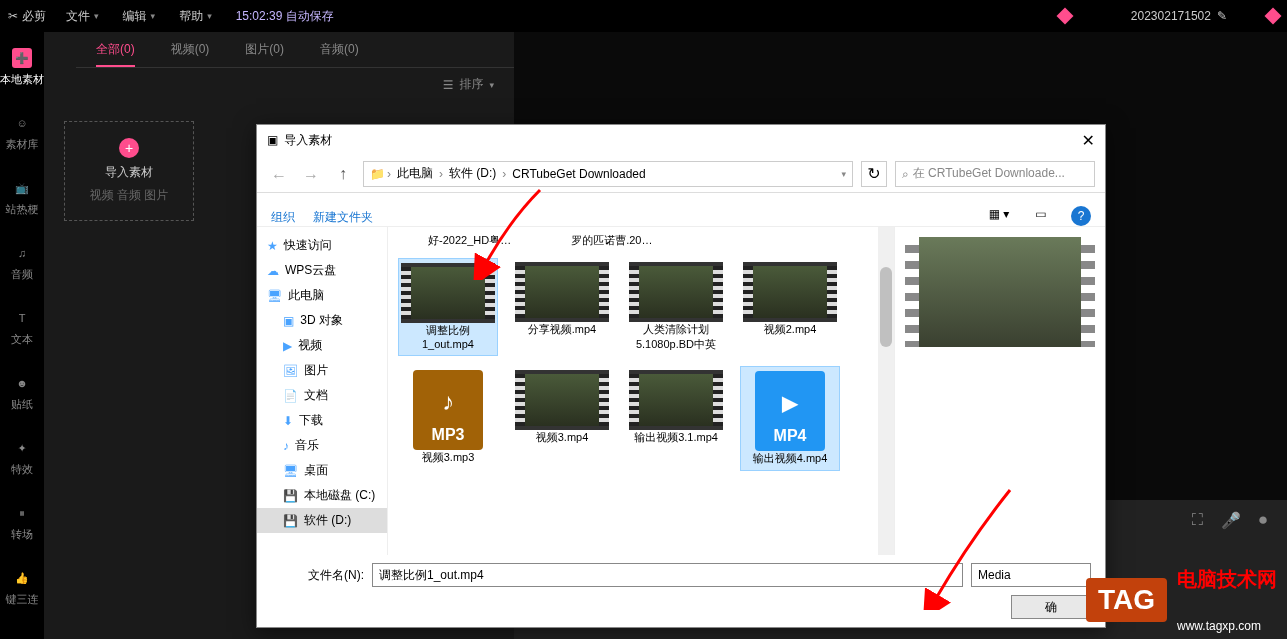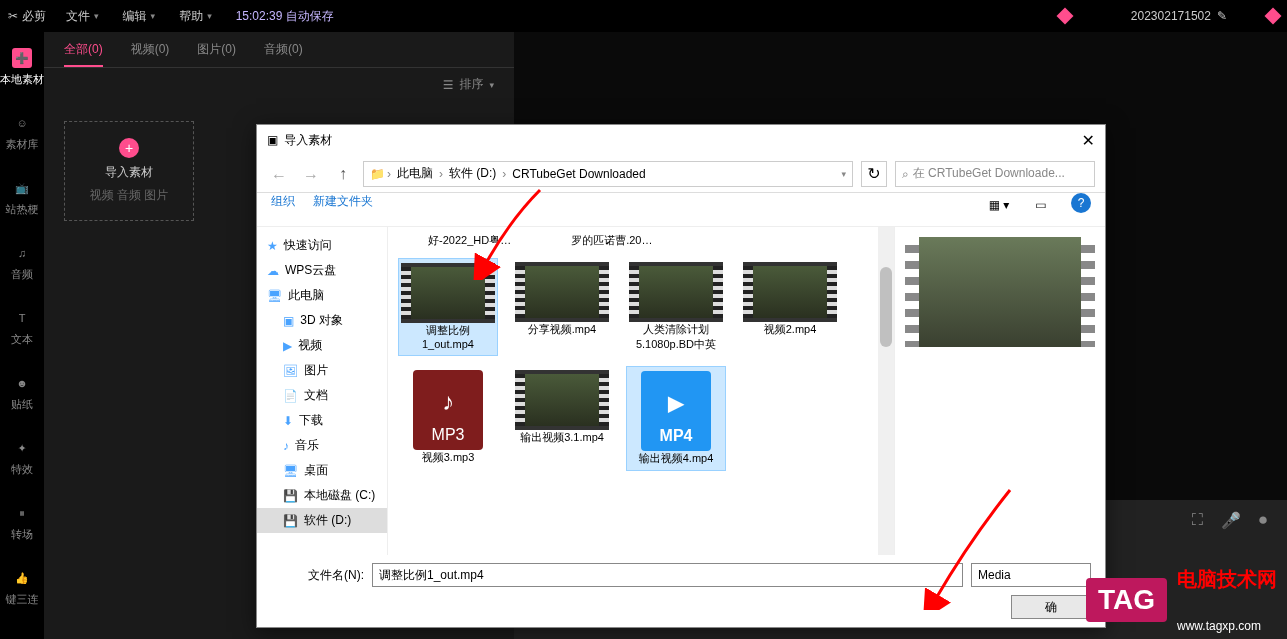--- a/index.html
+++ b/index.html
@@ -15,21 +15,21 @@
 .pink-accent { width: 12px; height: 12px; background: #ff4d8d; transform: rotate(45deg); }
 
 
 .left-sidebar { position: absolute; left: 0; top: 32px; width: 44px; height: 607px; background: #000; display: flex; flex-direction: column; align-items: center; padding-top: 16px; gap: 26px; }
 .left-sidebar .nav-item { display: flex; flex-direction: column; align-items: center; gap: 4px; font-size: 11px; color: #888; cursor: pointer; }
 .left-sidebar .nav-item.active { color: #fff; }
 .left-sidebar .nav-item .icon { width: 20px; height: 20px; display: flex; align-items: center; justify-content: center; }
 
 
 .material-panel { position: absolute; left: 44px; top: 32px; width: 470px; height: 607px; background: #1a1a1a; padding: 0; }
-.material-tabs { display: flex; height: 36px; border-bottom: 1px solid #333; align-items: center; padding: 0 20px; gap: 28px; font-size: 12px; }
+.material-tabs { display: flex; height: 36px; border-bottom: 1px solid #333; align-items: center; padding: 0 20px; gap: 36px; font-size: 12px; margin-left: 32px; }
 .material-tabs .tab { color: #888; cursor: pointer; padding: 8px 0; position: relative; }
 .material-tabs .tab.active { color: #ff4d8d; }
 .material-tabs .tab.active::after { content: ''; position: absolute; bottom: -1px; left: 0; right: 0; height: 2px; background: #ff4d8d; }
 .sort-bar { display: flex; justify-content: flex-end; align-items: center; padding: 8px 20px; font-size: 12px; color: #888; gap: 6px; }
 .import-box { margin: 20px; width: 130px; height: 100px; border: 1px dashed #555; display: flex; flex-direction: column; align-items: center; justify-content: center; gap: 6px; font-size: 12px; cursor: pointer; }
 .import-box .plus { width: 20px; height: 20px; border-radius: 50%; background: #ff4d8d; display: flex; align-items: center; justify-content: center; color: #fff; font-size: 14px; }
 .import-box .hint { color: #666; font-size: 12px; }
 
 
 .preview-area { position: absolute; left: 514px; top: 32px; right: 0; height: 468px; background: #0a0a0a; }
@@ -43,41 +43,41 @@
 .file-dialog { position: absolute; left: 256px; top: 124px; width: 850px; height: 504px; background: #fff; box-shadow: 0 4px 20px rgba(0,0,0,0.5); border: 1px solid #888; color: #000; }
 .fd-title { height: 30px; display: flex; align-items: center; padding: 0 10px; font-size: 12px; justify-content: space-between; }
 .fd-title .close { cursor: pointer; font-size: 16px; }
 .fd-nav { height: 38px; display: flex; align-items: center; padding: 0 10px; gap: 8px; border-bottom: 1px solid #ddd; }
 .fd-nav .arrow { width: 24px; height: 24px; display: flex; align-items: center; justify-content: center; color: #aaa; cursor: pointer; }
 .fd-breadcrumb { flex: 1; display: flex; align-items: center; border: 1px solid #ccc; height: 26px; padding: 0 6px; font-size: 12px; gap: 2px; }
 .fd-breadcrumb .crumb { padding: 0 4px; cursor: pointer; }
 .fd-breadcrumb .sep { color: #888; }
 .fd-refresh { width: 26px; height: 26px; border: 1px solid #ccc; display: flex; align-items: center; justify-content: center; cursor: pointer; }
 .fd-search { width: 200px; height: 26px; border: 1px solid #ccc; display: flex; align-items: center; padding: 0 6px; font-size: 12px; color: #888; gap: 4px; }
-.fd-toolbar { height: 34px; display: flex; align-items: flex-start; padding: 0 14px; gap: 18px; font-size: 12px; border-bottom: 1px solid #eee; }
+.fd-toolbar { height: 34px; display: flex; align-items: flex-end; padding: 0 14px; gap: 18px; font-size: 12px; border-bottom: 1px solid #eee; }
 .fd-toolbar .link { color: #1976d2; cursor: pointer; }
 .fd-toolbar .spacer { flex: 1; }
 .fd-toolbar .vbtn { width: 24px; height: 24px; display: flex; align-items: center; justify-content: center; cursor: pointer; }
 .fd-toolbar .help { width: 20px; height: 20px; border-radius: 50%; background: #1976d2; color: #fff; display: flex; align-items: center; justify-content: center; font-size: 12px; cursor: pointer; }
 
 .fd-body { display: flex; height: 328px; }
 .fd-tree { width: 130px; padding: 6px 0; font-size: 12px; overflow: hidden; }
 .fd-tree .tree-item { display: flex; align-items: center; gap: 6px; padding: 4px 10px; cursor: pointer; }
 .fd-tree .tree-item.sub { padding-left: 26px; }
 .fd-tree .tree-item.selected { background: #ddd; }
 .fd-files { flex: 1; padding: 6px 10px; overflow: hidden; border-left: 1px solid #eee; border-right: 1px solid #eee; position: relative; }
 .fd-files-row { display: flex; gap: 14px; margin-bottom: 10px; }
 .file-item { width: 100px; display: flex; flex-direction: column; align-items: center; font-size: 11px; text-align: center; cursor: pointer; padding: 4px; }
 .file-item.selected { background: #cce8ff; border: 1px solid #99d1ff; }
 .file-thumb { width: 94px; height: 60px; background: #222; border: 4px solid #333; position: relative; }
 .file-thumb.video { background: linear-gradient(#4a5a3a, #2a3020); }
 .file-thumb::before, .file-thumb::after { content: ''; position: absolute; top: 0; bottom: 0; width: 10px; background: repeating-linear-gradient(#222 0 4px, #ddd 4px 8px); }
 .file-thumb::before { left: -4px; }
 .file-thumb::after { right: -4px; }
-.file-icon-mp3 { width: 70px; height: 80px; background: #7f1d1d; color: #fff; display: flex; flex-direction: column; align-items: center; justify-content: flex-end; font-weight: normal; font-size: 16px; border-radius: 4px; padding-bottom: 6px; }
+.file-icon-mp3 { width: 70px; height: 80px; background: #a16207; color: #fff; display: flex; flex-direction: column; align-items: center; justify-content: flex-end; font-weight: bold; font-size: 16px; border-radius: 4px; padding-bottom: 6px; }
 .file-icon-mp4 { width: 70px; height: 80px; background: #2196f3; color: #fff; display: flex; flex-direction: column; align-items: center; justify-content: flex-end; font-weight: bold; font-size: 16px; border-radius: 4px; padding-bottom: 6px; }
 .file-icon-mp3::before { content: '♪'; font-size: 24px; margin-bottom: 10px; }
 .file-icon-mp4::before { content: '▶'; font-size: 20px; margin-bottom: 12px; }
 .fd-preview { width: 210px; padding: 10px; display: flex; flex-direction: column; align-items: center; }
 .fd-preview .pthumb { width: 190px; height: 110px; position: relative; background: linear-gradient(#6a7a5a, #3a4030); border-left: 14px solid #eee; border-right: 14px solid #eee; }
 .fd-preview .pthumb::before, .fd-preview .pthumb::after { content:''; position:absolute; top:0; bottom:0; width:14px; background: repeating-linear-gradient(#fff 0 8px, #888 8px 16px); }
 .fd-preview .pthumb::before { left:-14px; }
 .fd-preview .pthumb::after { right:-14px; }
 
 .fd-scroll { position: absolute; right: 0; top: 0; bottom: 0; width: 16px; background: #f0f0f0; }
@@ -88,21 +88,21 @@
 .fd-fn-row input { flex: 1; height: 24px; border: 1px solid #888; padding: 0 6px; font-size: 12px; }
 .fd-fn-row .filter { width: 120px; height: 24px; border: 1px solid #888; display: flex; align-items: center; padding: 0 6px; font-size: 12px; }
 .fd-btn-row { display: flex; justify-content: flex-end; gap: 8px; }
 .fd-btn-row button { width: 80px; height: 24px; border: 1px solid #888; background: #e8e8e8; font-size: 12px; cursor: pointer; }
 
 
 .red-arrow { position: absolute; pointer-events: none; }
 
 
 .watermark { position: absolute; right: 10px; bottom: 6px; display: flex; align-items: center; gap: 10px; }
-.watermark .tag { background: #be185d; color: #fff; font-weight: bold; font-size: 28px; padding: 6px 12px; border-radius: 4px; }
+.watermark .tag { background: #c2410c; color: #fff; font-weight: bold; font-size: 28px; padding: 6px 12px; border-radius: 4px; }
 .watermark .txt { display: flex; flex-direction: column; }
 .watermark .txt .t1 { color: #ff0000; font-size: 20px; font-weight: bold; }
 .watermark .txt .t2 { color: #fff; font-size: 12px; margin-top: 26px; }
 
 .chevron { font-size: 9px; color: #888; }
 </style>
 </head>
 <body>
 
 <div class="top-bar">
@@ -311,20 +311,24 @@
           </div>
         <div class="file-item">
             <div class="file-thumb video"></div>
             <span>视频2.mp4</span>
           </div>
       </div>
       <div class="fd-files-row">
         <div class="file-item">
             <div class="file-icon-mp3">MP3</div>
             <span>视频3.mp3</span>
+          </div>
+        <div class="file-item">
+            <div class="file-thumb video"></div>
+            <span>视频3.mp4</span>
           </div>
         <div class="file-item">
             <div class="file-thumb video"></div>
             <span>输出视频3.1.mp4</span>
           </div>
         <div class="file-item selected">
             <div class="file-icon-mp4">MP4</div>
             <span>输出视频4.mp4</span>
           </div>
       </div>

